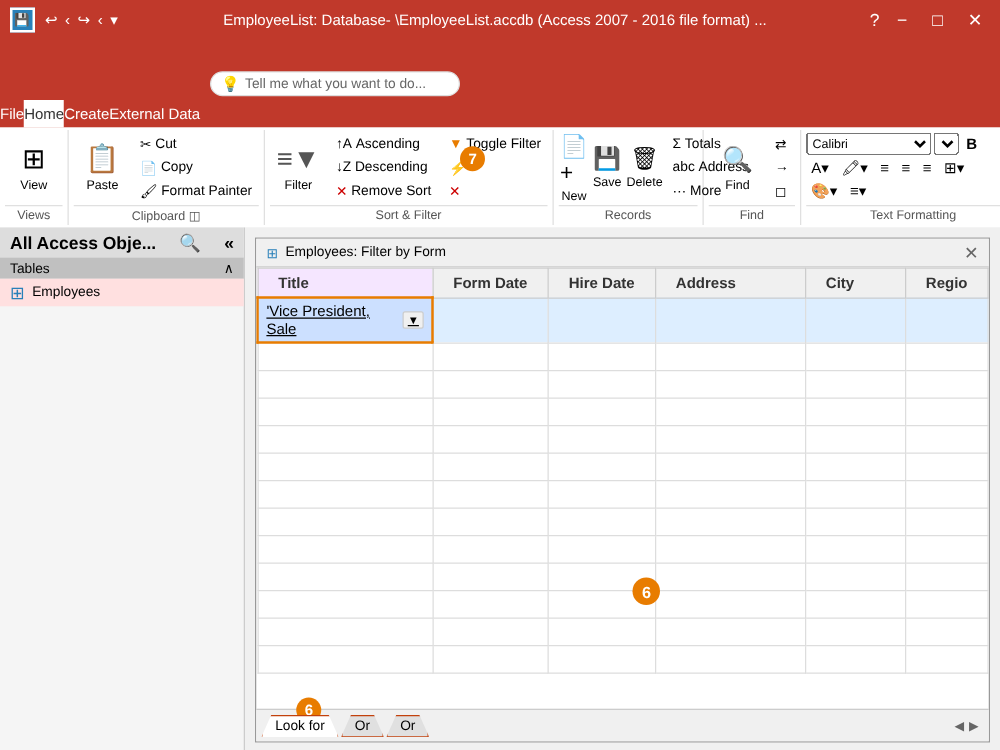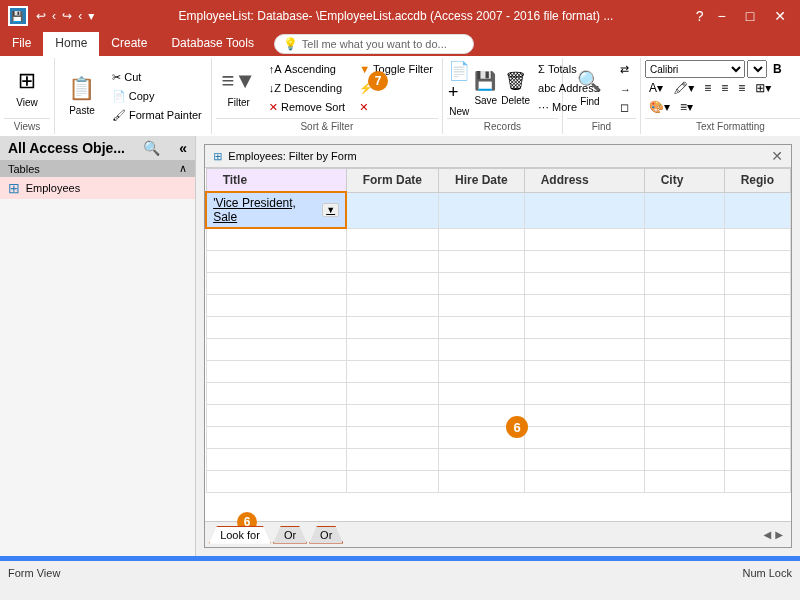--- a/index.html
+++ b/index.html
@@ -222,23 +222,24 @@
       color: #666;
     }
 
     
     .ribbon-tab-bar {
       display: flex;
       background: #c0392b;
     }
     .ribbon-tab {
       color: white;
-      padding: 4px 12px;
+      padding: 4px 0;
       font-size: 12px;
       cursor: pointer;
+      margin-top: 48px;
     }
     .ribbon-tab.active { background: white; color: #333; }
 
     .tell-me-outer {
       display: flex;
       align-items: center;
       flex: 1;
       padding: 2px 8px;
     }
 
@@ -352,21 +353,21 @@
     <button class="title-bar-btn">−</button>
     <button class="title-bar-btn">□</button>
     <button class="title-bar-btn">✕</button>
   </div>
 </div>
 
 <div class="ribbon-tab-bar">
   <div class="ribbon-tab">File</div>
   <div class="ribbon-tab active">Home</div>
   <div class="ribbon-tab">Create</div>
-  <div class="ribbon-tab">Database Tools</div>
+  <div class="ribbon-tab">External Data</div>
   <div class="tell-me-outer">
     <div class="tell-me-bar">
       <span style="font-size:12px">💡</span>
       <span>Tell me what you want to do...</span>
     </div>
   </div>
 </div>
 
 <div class="ribbon-main">
   <div class="ribbon-body">
@@ -395,20 +396,21 @@
           <div class="sm-btn">
             <span class="sm-ico">📄</span>
             <span>Copy</span>
           </div>
           <div class="sm-btn">
             <span class="sm-ico">🖌</span>
             <span>Format Painter</span>
           </div>
         </div>
       </div>
+      <div class="grp-label">Clipboard ◫</div>
     </div>
 
     <div class="grp">
       <div class="grp-content">
         <div class="big-btn">
           <span class="bico" style="color:#555">≡▼</span>
           <span>Filter</span>
         </div>
         <div class="small-rows">
           <div class="sm-btn">

